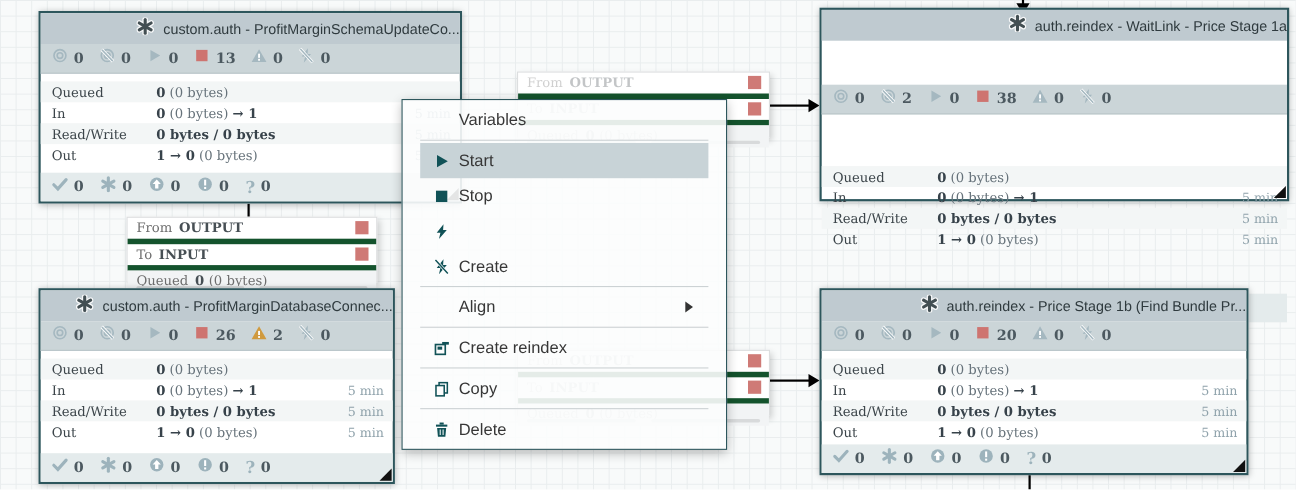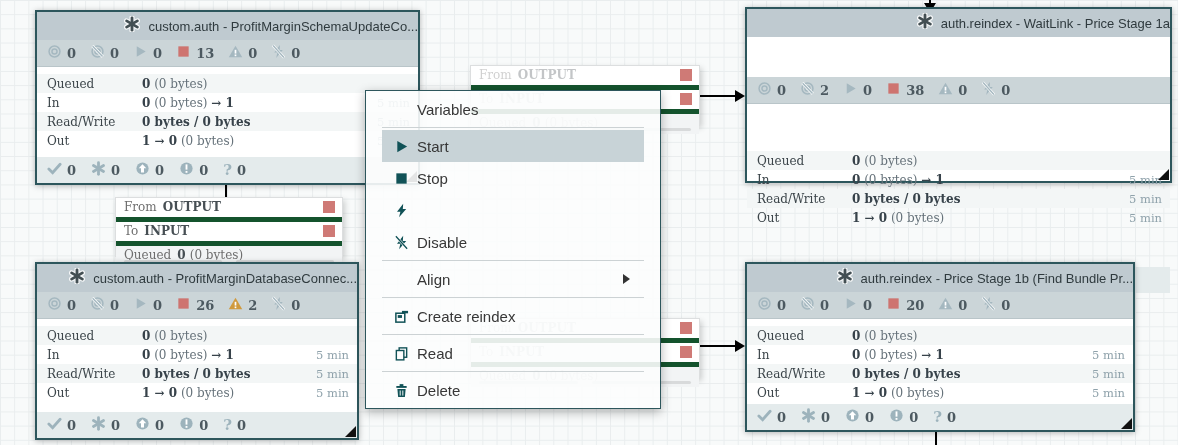--- a/index.html
+++ b/index.html
@@ -634,21 +634,21 @@
         </span>
       </div>
       <div class="mi">
         <span class="ic">
           <svg width="15" height="15" viewBox="0 0 16 16">
             <polygon points="9.8,0.8 3.2,9.2 6.8,9.2 5.4,15.2 13,6.4 9.4,6.4" fill="#115257"></polygon>
             <line x1="1.8" y1="1.2" x2="14.2" y2="14.8" stroke="#fff" stroke-width="2.6"></line>
             <line x1="2" y1="1.4" x2="14" y2="14.6" stroke="#115257" stroke-width="1.4"></line>
           </svg>
         </span>
-        <span class="ml">Disable</span>
+        <span class="ml">Create</span>
       </div>
       <div class="msep"></div>
       <div class="mi">
         <span class="ic"></span>
         <span class="ml">Align</span>
         <span class="sub"></span>
       </div>
       <div class="msep"></div>
       <div class="mi">
         <span class="ic">
@@ -661,21 +661,21 @@
         <span class="ml">Create reindex</span>
       </div>
       <div class="msep"></div>
       <div class="mi">
         <span class="ic">
           <svg width="15" height="15" viewBox="0 0 16 16">
             <rect x="5.5" y="2" width="8" height="10" fill="none" stroke="#115257" stroke-width="1.5"></rect>
             <rect x="2.5" y="4.8" width="8" height="10" fill="#fdfdfd" stroke="#115257" stroke-width="1.5"></rect>
           </svg>
         </span>
-        <span class="ml">Read</span>
+        <span class="ml">Copy</span>
       </div>
       <div class="msep"></div>
       <div class="mi">
         <span class="ic">
           <svg width="15" height="15" viewBox="0 0 16 16">
             <rect x="6" y="1.2" width="4" height="2" fill="#115257"></rect>
             <rect x="2.5" y="3.2" width="11" height="2" fill="#115257"></rect>
             <path d="M3.6 6.4 H12.4 L11.6 15 H4.4 Z" fill="#115257"></path>
             <line x1="6.6" y1="8" x2="6.6" y2="13.4" stroke="#fff" stroke-width="1"></line>
             <line x1="9.4" y1="8" x2="9.4" y2="13.4" stroke="#fff" stroke-width="1"></line>

